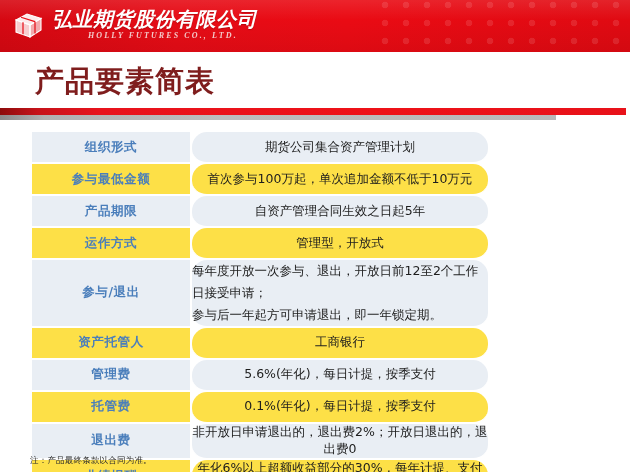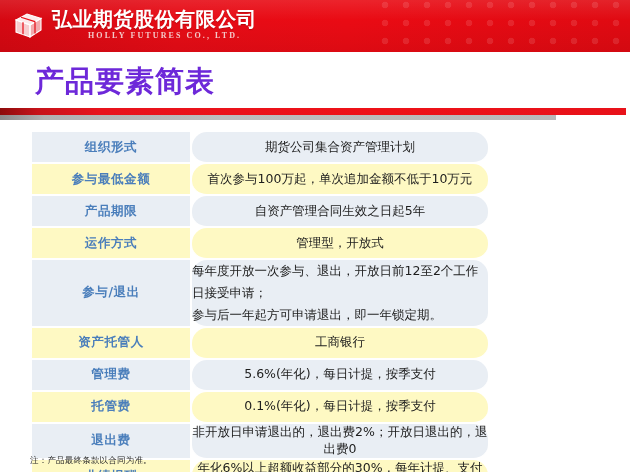--- a/index.html
+++ b/index.html
@@ -54,20 +54,21 @@
     width: 31px;
     height: 30px;
     position: relative;
     flex: none;
   }
   .logo-text {
     display: flex;
     flex-direction: column;
     justify-content: center;
     line-height: 1;
+    font-style: italic;
   }
   .logo-cn {
     font-family: "DejaVu Sans", "Liberation Sans", sans-serif;
     font-size: 20px;
     font-weight: bold;
     color: #ffffff;
     letter-spacing: 0.5px;
     text-shadow: 0 1px 1px rgba(120,0,0,0.4);
   }
   .logo-en {
@@ -80,21 +81,21 @@
     padding-left: 36px;
   }
 
   
   .slide-title {
     position: absolute;
     left: 35px;
     top: 62px;
     font-size: 29px;
     font-weight: bold;
-    color: #6d28d9;
+    color: #7f1d1d;
     letter-spacing: 1px;
     white-space: nowrap;
   }
 
   
   .bar-red {
     position: absolute;
     left: 0;
     top: 108px;
     width: 626px;
@@ -135,21 +136,21 @@
   }
   .cell-value {
     color: #1d1d1d;
     padding-left: 14px;
     padding-right: 10px;
     border-radius: 15px;
   }
   .row-light .cell-label,
   .row-light .cell-value { background: #e9eef4; }
   .row-dark .cell-label,
-  .row-dark .cell-value { background: #fef9c3; }
+  .row-dark .cell-value { background: #fde047; }
 
   .spec-row td {
     border-bottom: 2px solid #ffffff;
     height: 30px;
   }
   .spec-row.tall td {
     height: 48px;
   }
 
   .val-center { text-align: center; padding-left: 0; padding-right: 0; }

